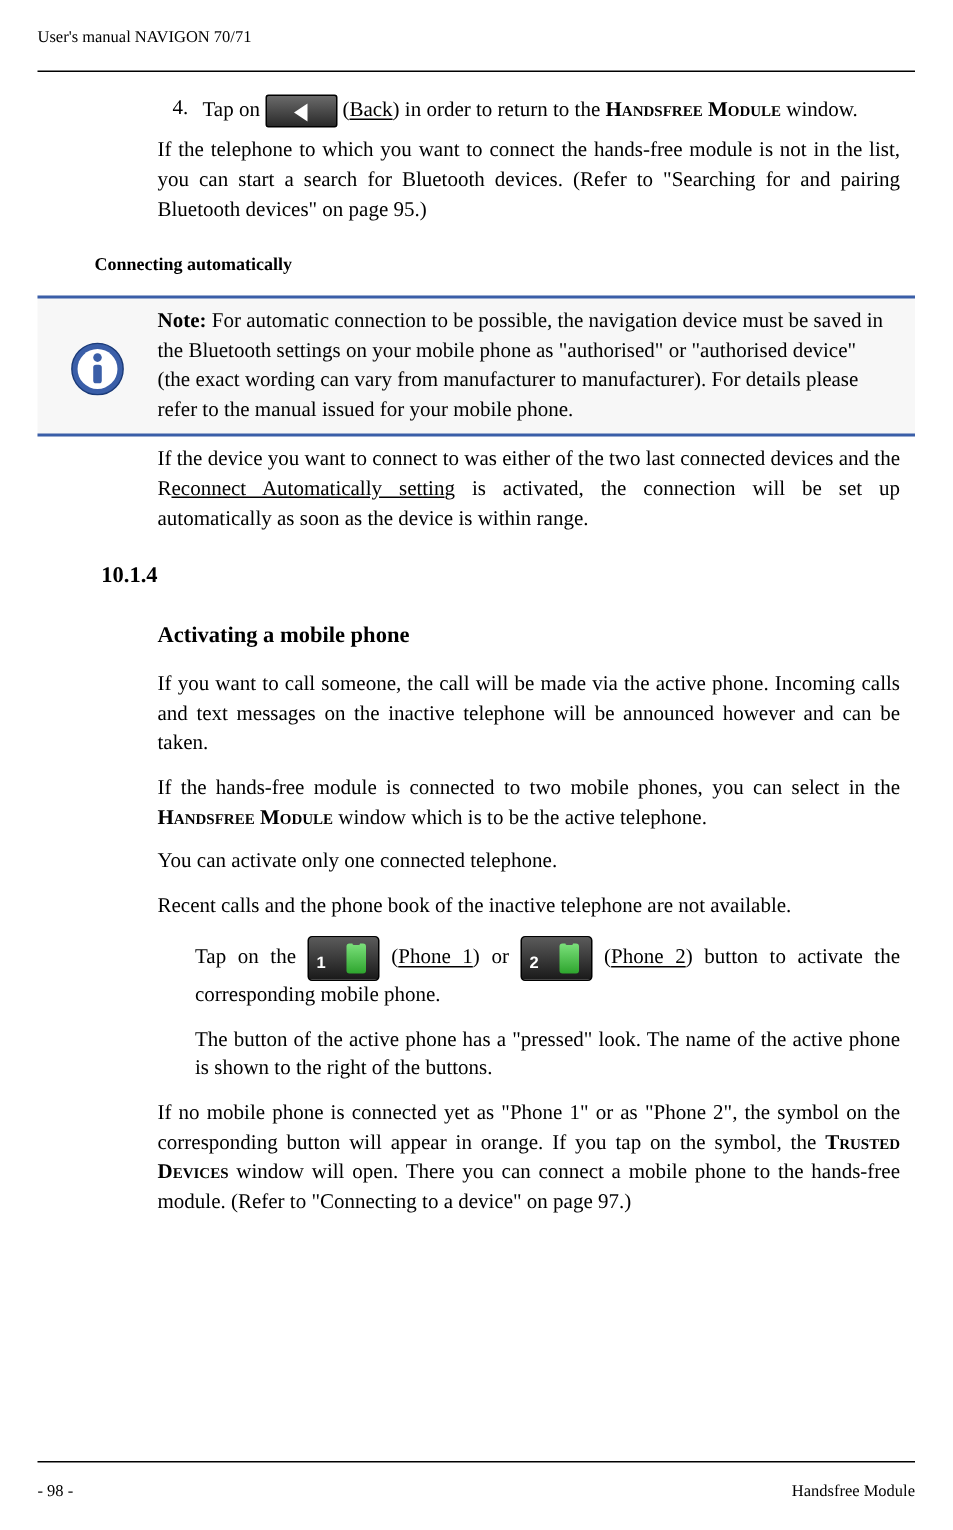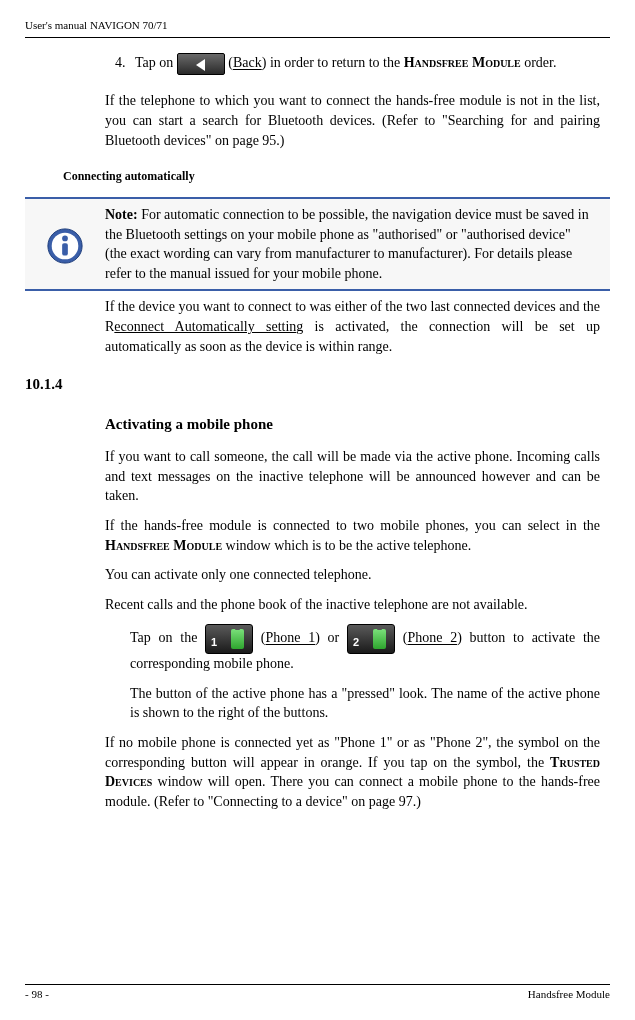--- a/index.html
+++ b/index.html
@@ -14,21 +14,21 @@
       background: #fff;
       color: #000;
       width: 635px;
       height: 1020px;
       padding: 18px 25px 18px 25px;
       position: relative;
     }
     .header-line {
       border-bottom: 1px solid #000;
       margin-bottom: 15px;
-      padding-bottom: 4px;
+      padding-bottom: 14px;
     }
     .header-text {
       font-size: 11px;
     }
     .content {
       padding-left: 80px;
       padding-right: 10px;
     }
     .list-item {
       display: flex;
@@ -61,20 +61,21 @@
       display: flex;
       margin-top: 18px;
       margin-bottom: 12px;
       margin-left: -80px;
     }
     .section-num {
       font-weight: bold;
       font-size: 15px;
       width: 80px;
       padding-left: 0;
+      text-align: right;
     }
     .section-title {
       font-weight: bold;
       font-size: 15px;
       margin-top: 40px;
     }
     .note-box {
       border-top: 2px solid #3a5ea8;
       border-bottom: 2px solid #3a5ea8;
       background: #f7f7f7;
@@ -170,45 +171,45 @@
     }
     .bold {
       font-weight: bold;
     }
     .footer {
       position: absolute;
       bottom: 18px;
       left: 25px;
       right: 25px;
       border-top: 1px solid #000;
-      padding-top: 2px;
+      padding-top: 12px;
       display: flex;
       justify-content: space-between;
       font-size: 11px;
     }
   </style>
 </head>
 <body>
 
 <div class="header-line">
   <div class="header-text">User's manual NAVIGON 70/71</div>
 </div>
 
 <div class="content">
 
   <div class="list-item">
     <div class="list-num">4.</div>
     <div class="list-body">
       <span>Tap on </span>
       <span class="btn-back"></span>
-      <span> (</span><span class="underline">Back</span><span>) in order to return to the </span><span class="bold smallcaps">Handsfree Module</span><span> order.</span>
+      <span> (</span><span class="underline">Back</span><span>) in order to return to the </span><span class="bold smallcaps">Handsfree Module</span><span> window.</span>
     </div>
   </div>
 
-  <p class="para" style="margin-top:16px">If the telephone to which you want to connect the hands-free module is not in the list, you can start a search for Bluetooth devices. (Refer to "Searching for and pairing Bluetooth devices" on page 95.)</p>
+  <p class="para" style="margin-top:6px">If the telephone to which you want to connect the hands-free module is not in the list, you can start a search for Bluetooth devices. (Refer to "Searching for and pairing Bluetooth devices" on page 95.)</p>
 
   <div class="heading-sub">Connecting automatically</div>
 
   <div class="note-box">
     <div class="note-icon">
       <svg class="note-icon-svg" viewBox="0 0 40 40">
         <circle cx="20" cy="20" r="18" fill="#3a5ea8" stroke="#1a3a78" stroke-width="1"></circle>
         <circle cx="20" cy="20" r="14" fill="#fff"></circle>
         <circle cx="20" cy="12" r="3" fill="#3a5ea8"></circle>
         <rect x="17" y="17" width="6" height="13" rx="2" fill="#3a5ea8"></rect>

